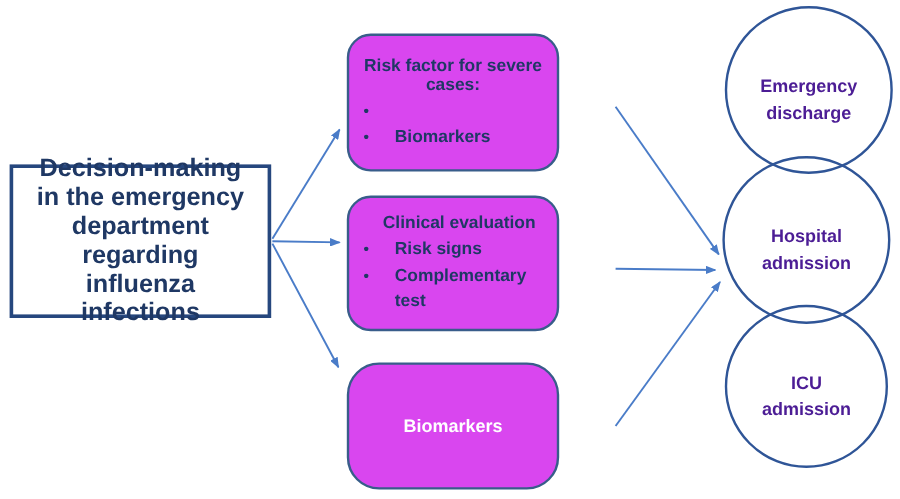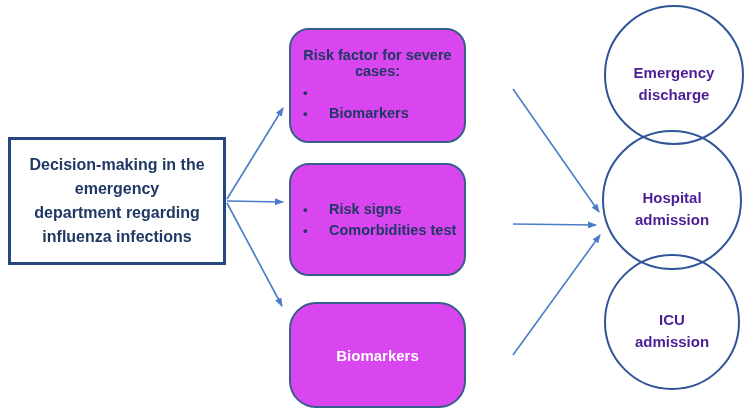--- a/index.html
+++ b/index.html
@@ -26,21 +26,21 @@
     border: 3px solid #26477E;
     background: #ffffff;
     display: flex;
     align-items: center;
     justify-content: center;
   }
   .source-box .label {
     width: 176px;
     text-align: center;
     color: #1F3864;
-    font-size: 16px;
+    font-size: 21px;
     font-weight: 700;
     line-height: 24px;
   }
   
   .node-box {
     position: absolute;
     left: 289px;
     width: 177px;
     box-sizing: border-box;
     background: #d946ef;
@@ -137,27 +137,28 @@
     <div class="bullet-row">
       <span class="bullet-glyph">•</span>
     </div>
     <div class="bullet-row">
       <span class="bullet-glyph">•</span>
       <span>Biomarkers</span>
     </div>
   </div>
 
   <div class="node-box" id="box-clinical">
+    <div class="box-title-left">Clinical evaluation</div>
     <div class="bullet-row">
       <span class="bullet-glyph">•</span>
       <span>Risk signs</span>
     </div>
     <div class="bullet-row">
       <span class="bullet-glyph">•</span>
-      <span>Comorbidities test</span>
+      <span>Complementary test</span>
     </div>
   </div>
 
   <div class="node-box" id="box-biomarkers">
     <div class="biomarkers-label">Biomarkers</div>
   </div>
 
   <div class="outcome-circle" id="circle-discharge">
     <div class="circle-label">Emergency discharge</div>
   </div>

